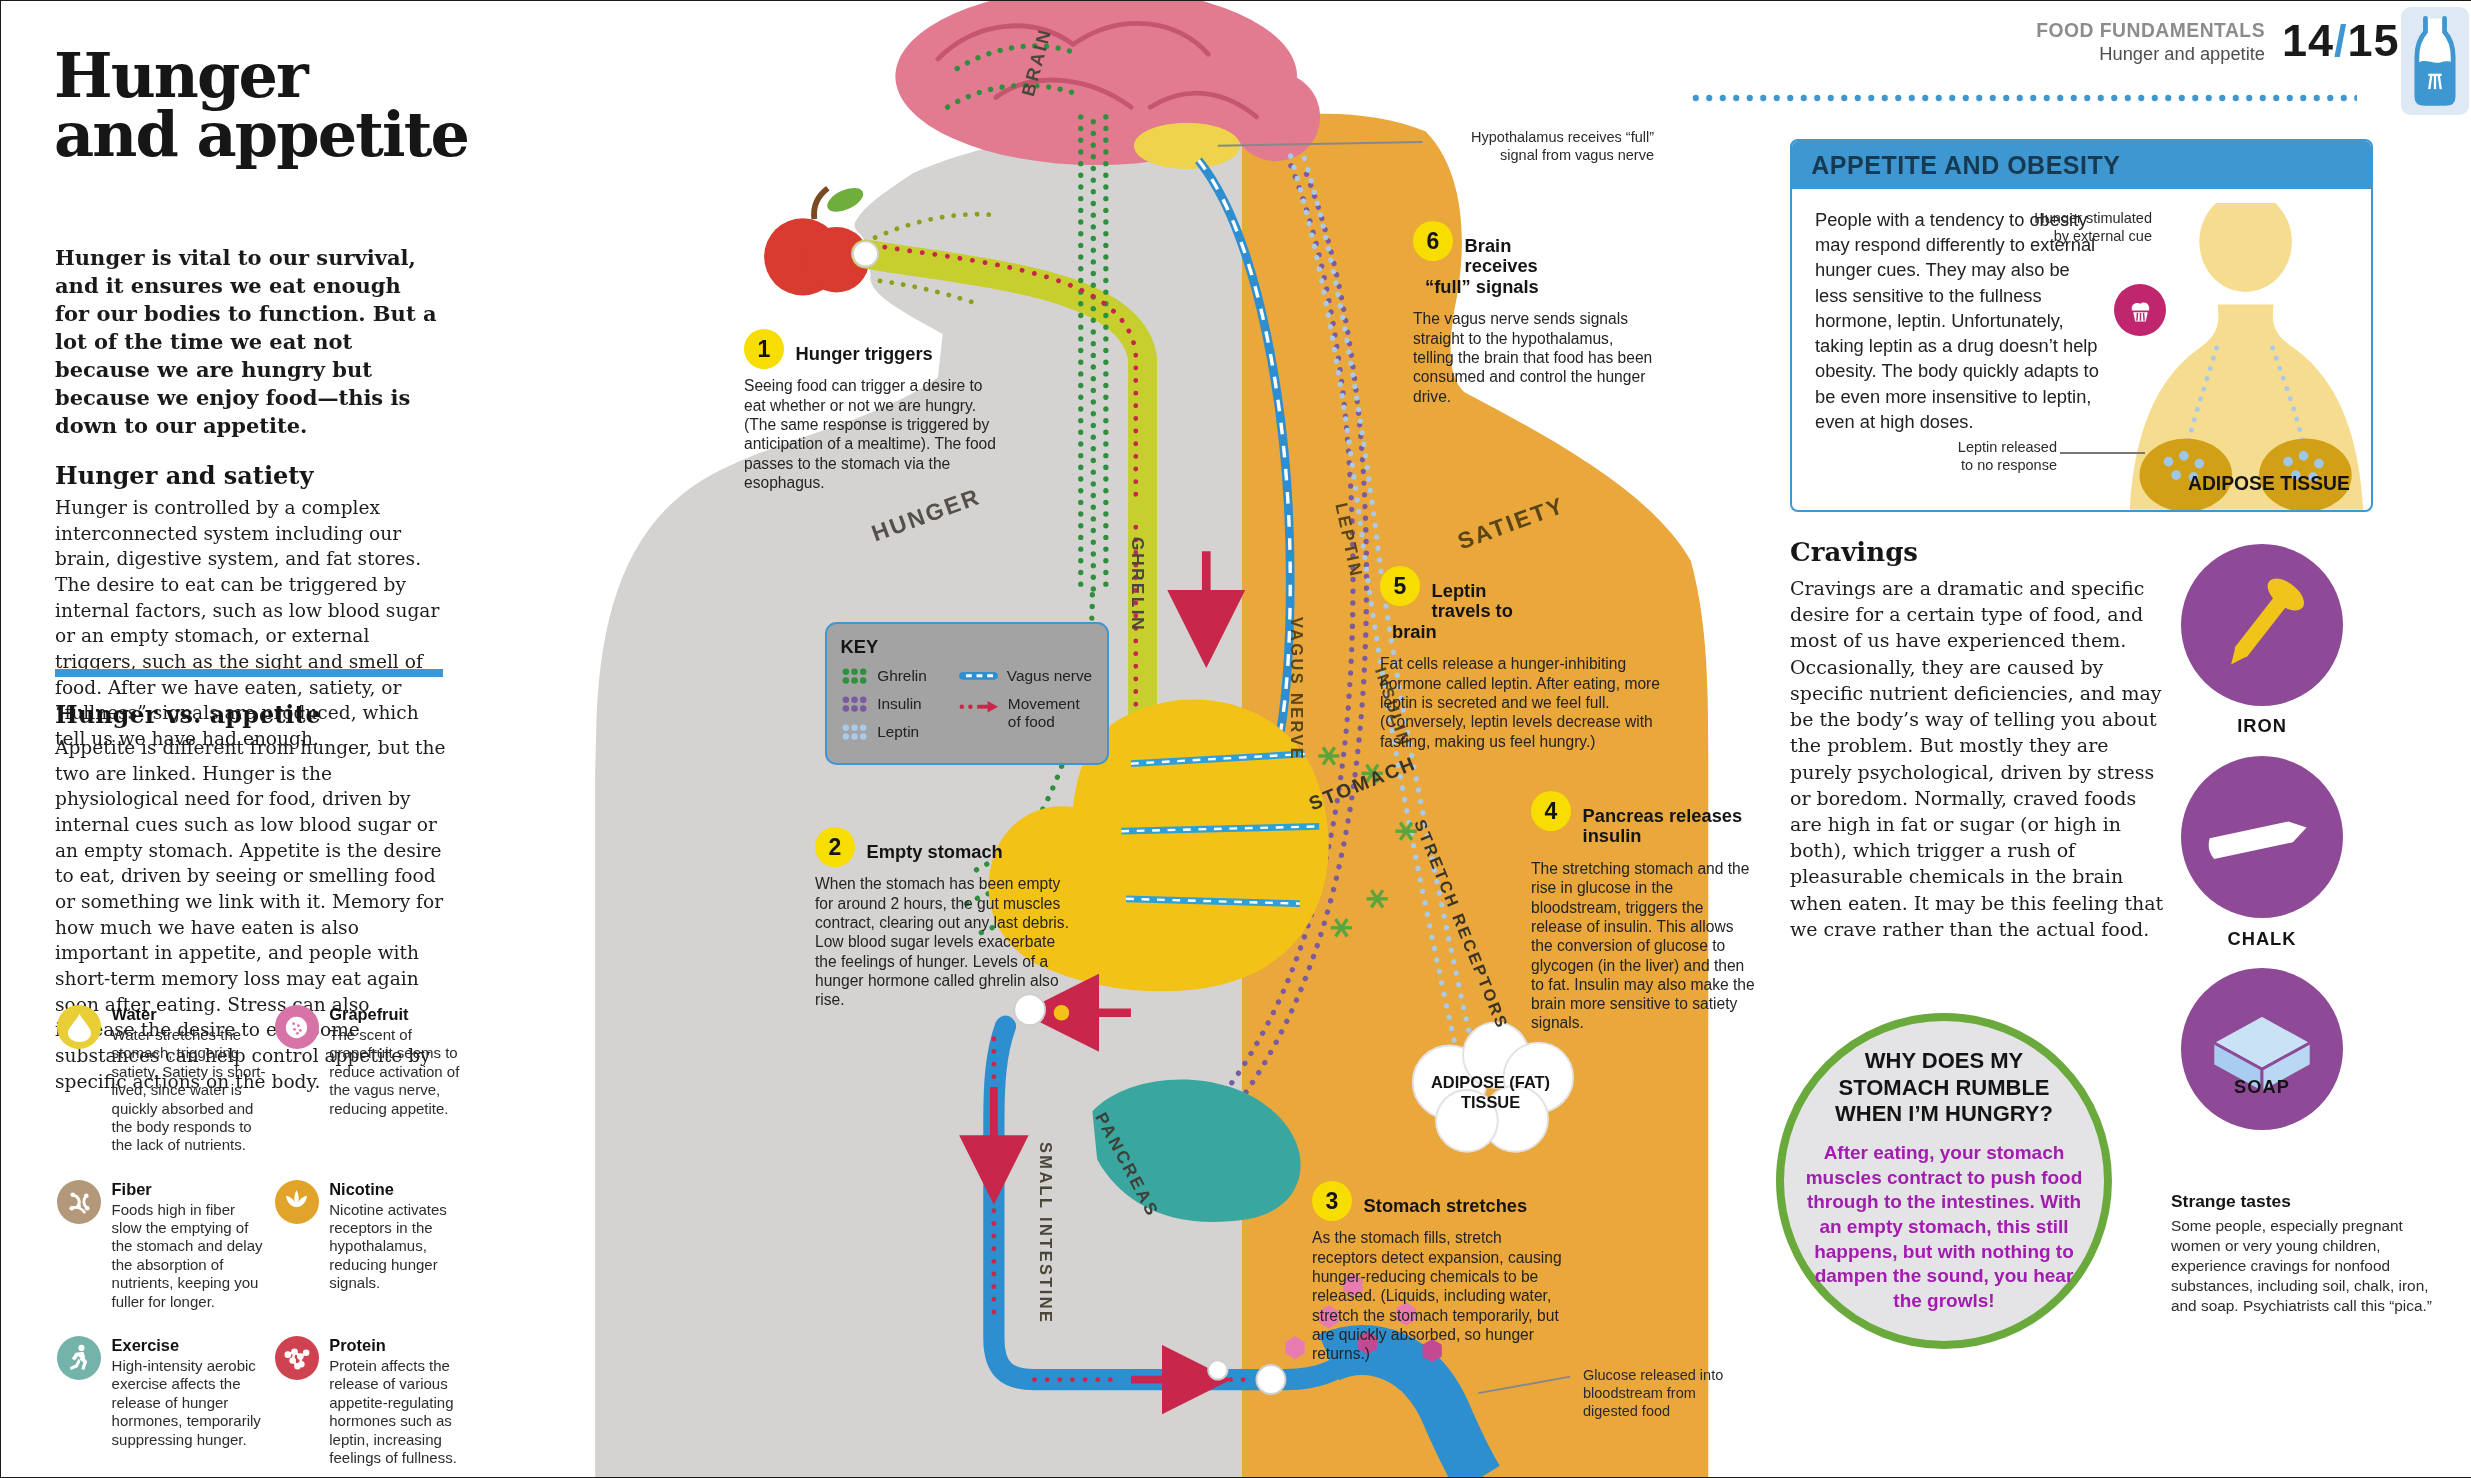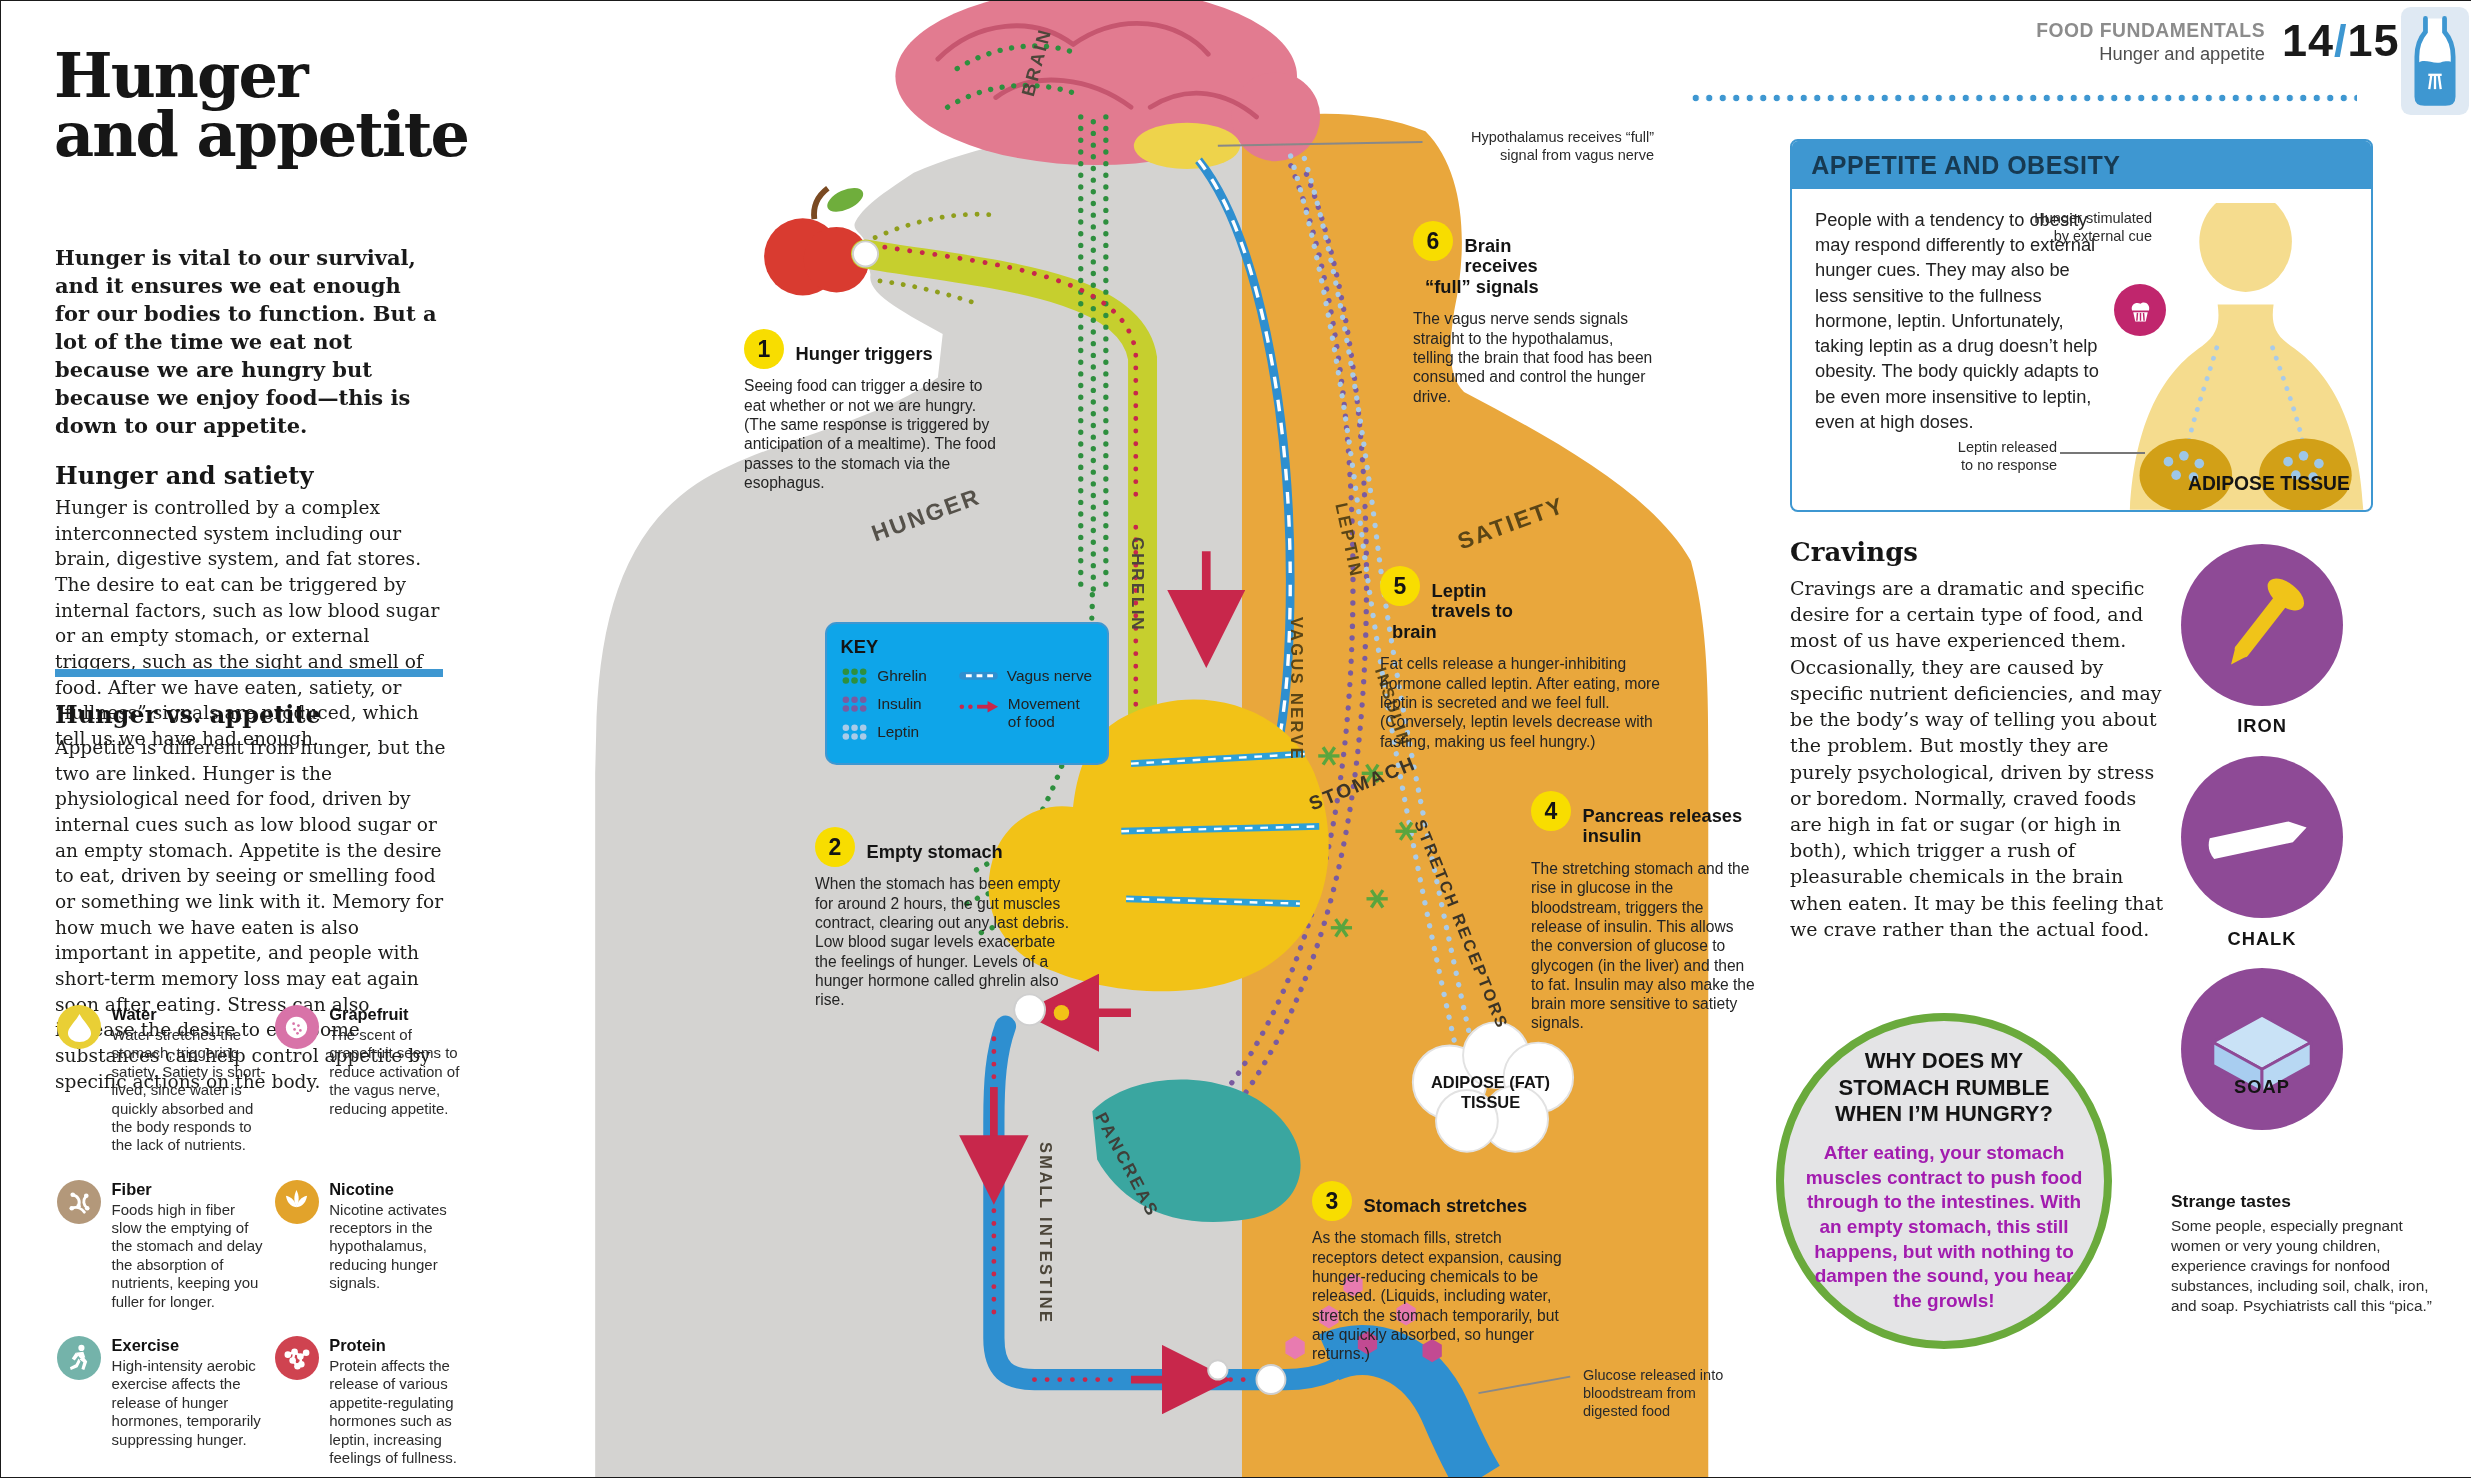--- a/index.html
+++ b/index.html
@@ -21,21 +21,21 @@
   .step{position:absolute;}
   .step .num{float:left;width:40px;height:40px;border-radius:50%;background:#f8dd00;
              font:bold 23px "Liberation Sans",sans-serif;color:#141414;
              display:flex;align-items:center;justify-content:center;margin:0 11.6px 1.9px 0;}
   .step h4{font:bold 18.3px/1.12 "Liberation Sans",sans-serif;color:#141414;margin:12px;padding-top:2.9px;}
   .step p{font:15.6px/1.24 "Liberation Sans",sans-serif;color:#242424;margin:2.9px 0 0;}
   .dlabel{position:absolute;font:bold 20px "Liberation Sans",sans-serif;letter-spacing:2.4px;
           color:#4c463a;white-space:nowrap;transform-origin:left top;}
   .callout{position:absolute;font:14.5px/1.25 "Liberation Sans",sans-serif;color:#2a2a2a;}
   
-  .keybox{position:absolute;background:#0ea5e9;border:2.9px solid #3e97d1;border-radius:11.6px;padding:11.6px 13.5px;}
+  .keybox{position:absolute;background:#a3a3a3;border:2.9px solid #3e97d1;border-radius:11.6px;padding:11.6px 13.5px;}
   .keybox h5{font:bold 18.3px "Liberation Sans",sans-serif;margin:0 0 9.7px;color:#141414;}
   .krow{display:flex;align-items:center;margin-bottom:9.7px;}
   .krow span{font:15.4px "Liberation Sans",sans-serif;color:#222;margin-left:7.7px;}
   
   .obox{position:absolute;border:2.9px solid #3e97d1;border-radius:7.7px;background:#fff;overflow:hidden;}
   .obox .ohead{background:#3e97d1;padding:9.7px 19.3px;font:bold 25px "Liberation Sans",sans-serif;
                color:#173a52;letter-spacing:0.5px;}
   .obody{font:18.3px/1.38 "Liberation Sans",sans-serif;color:#222;}
   .olabel{position:absolute;font:14.5px/1.25 "Liberation Sans",sans-serif;color:#2a2a2a;text-align:right;}
   .pcirc{position:absolute;width:162px;height:162px;border-radius:50%;background:#8e4a96;

